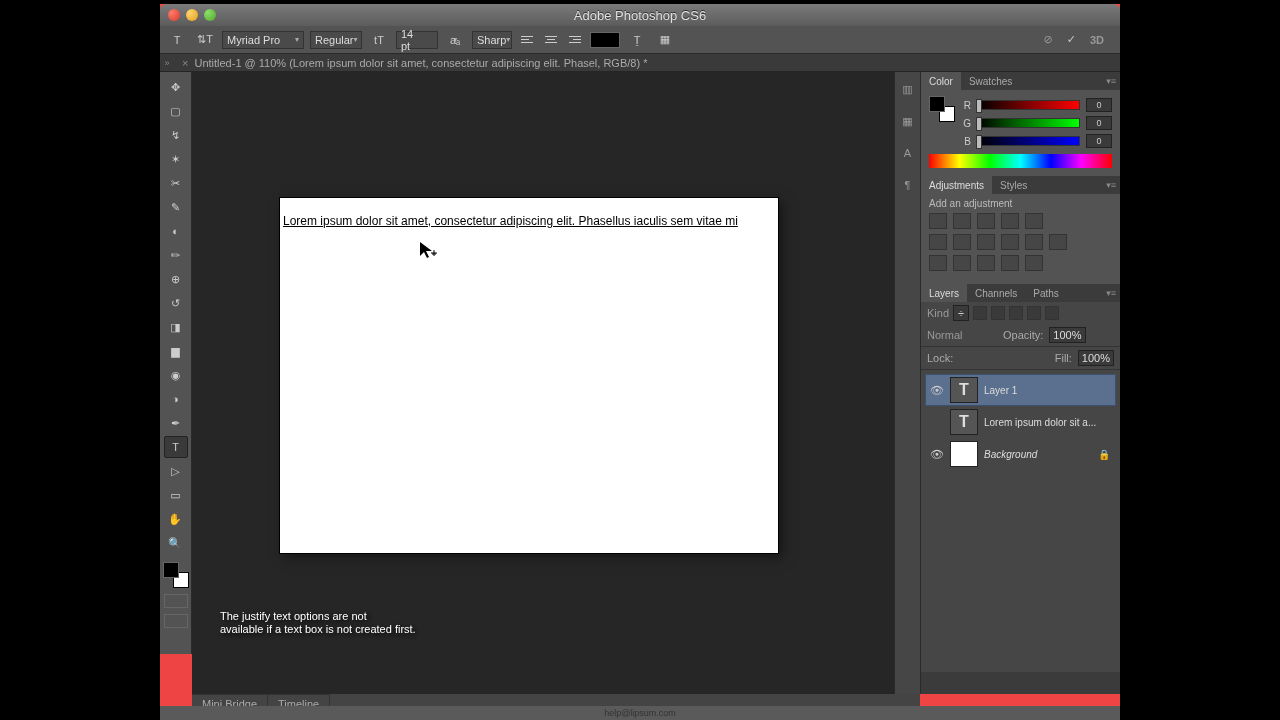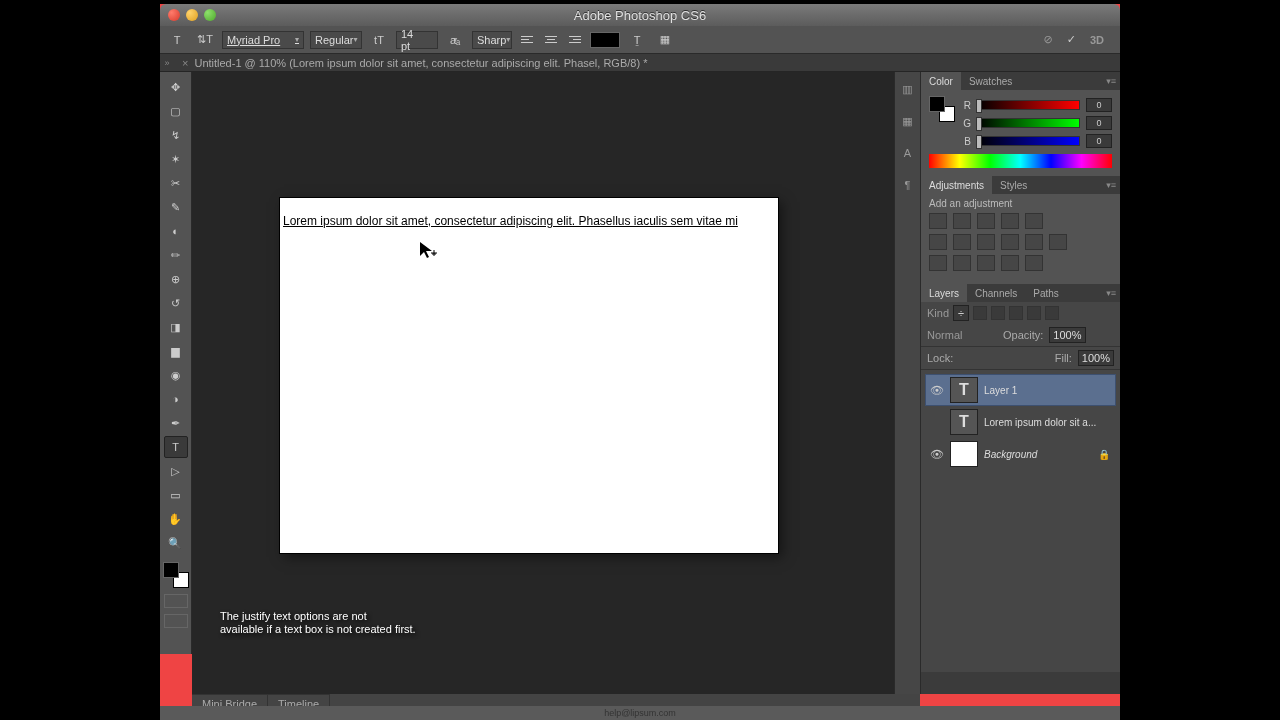--- a/index.html
+++ b/index.html
@@ -11,21 +11,21 @@
 .traffic { display: flex; gap: 6px; margin-left: 8px; }
 .traffic span { width: 12px; height: 12px; border-radius: 50%; display: block; }
 .traffic .close { background: radial-gradient(circle at 30% 30%, #ff7b6b, #d83a2c); }
 .traffic .min { background: radial-gradient(circle at 30% 30%, #ffd36b, #e0a020); }
 .traffic .max { background: radial-gradient(circle at 30% 30%, #8de06b, #4fa72c); }
 .titlebar .title { position: absolute; left: 50%; transform: translateX(-50%); color: #e0e0e0; font-size: 13px; text-shadow: 0 -1px 0 rgba(0,0,0,0.6); }
 
 .optionsbar { height: 28px; background: #535353; border-bottom: 1px solid #2a2a2a; display: flex; align-items: center; padding: 0 6px; gap: 6px; color: #ccc; }
 .optionsbar .icon-btn { width: 22px; height: 22px; display: flex; align-items: center; justify-content: center; color: #ccc; }
 .optionsbar .select { background: #4a4a4a; border: 1px solid #333; height: 18px; display: flex; align-items: center; padding: 0 4px; color: #ddd; font-size: 10px; }
-.optionsbar .select.font { width: 82px; text-decoration: underline; }
+.optionsbar .select.font { width: 82px; }
 .optionsbar .select.weight { width: 52px; }
 .optionsbar .select.size { width: 42px; gap: 40px; }
 .optionsbar .select.aa { width: 40px; }
 .optionsbar .caret { margin-left: auto; font-size: 8px; color: #aaa; }
 .align-btn { width: 18px; height: 18px; display: flex; flex-direction: column; justify-content: center; gap: 2px; padding: 3px; }
 .align-btn span { height: 1px; background: #ccc; display: block; }
 .swatch { width: 30px; height: 16px; background: #000; border: 1px solid #666; }
 .right-actions { margin-left: auto; display: flex; gap: 14px; align-items: center; padding-right: 10px; }
 
 .tabbar { height: 18px; background: #3a3a3a; border-bottom: 1px solid #252525; display: flex; align-items: center; }

